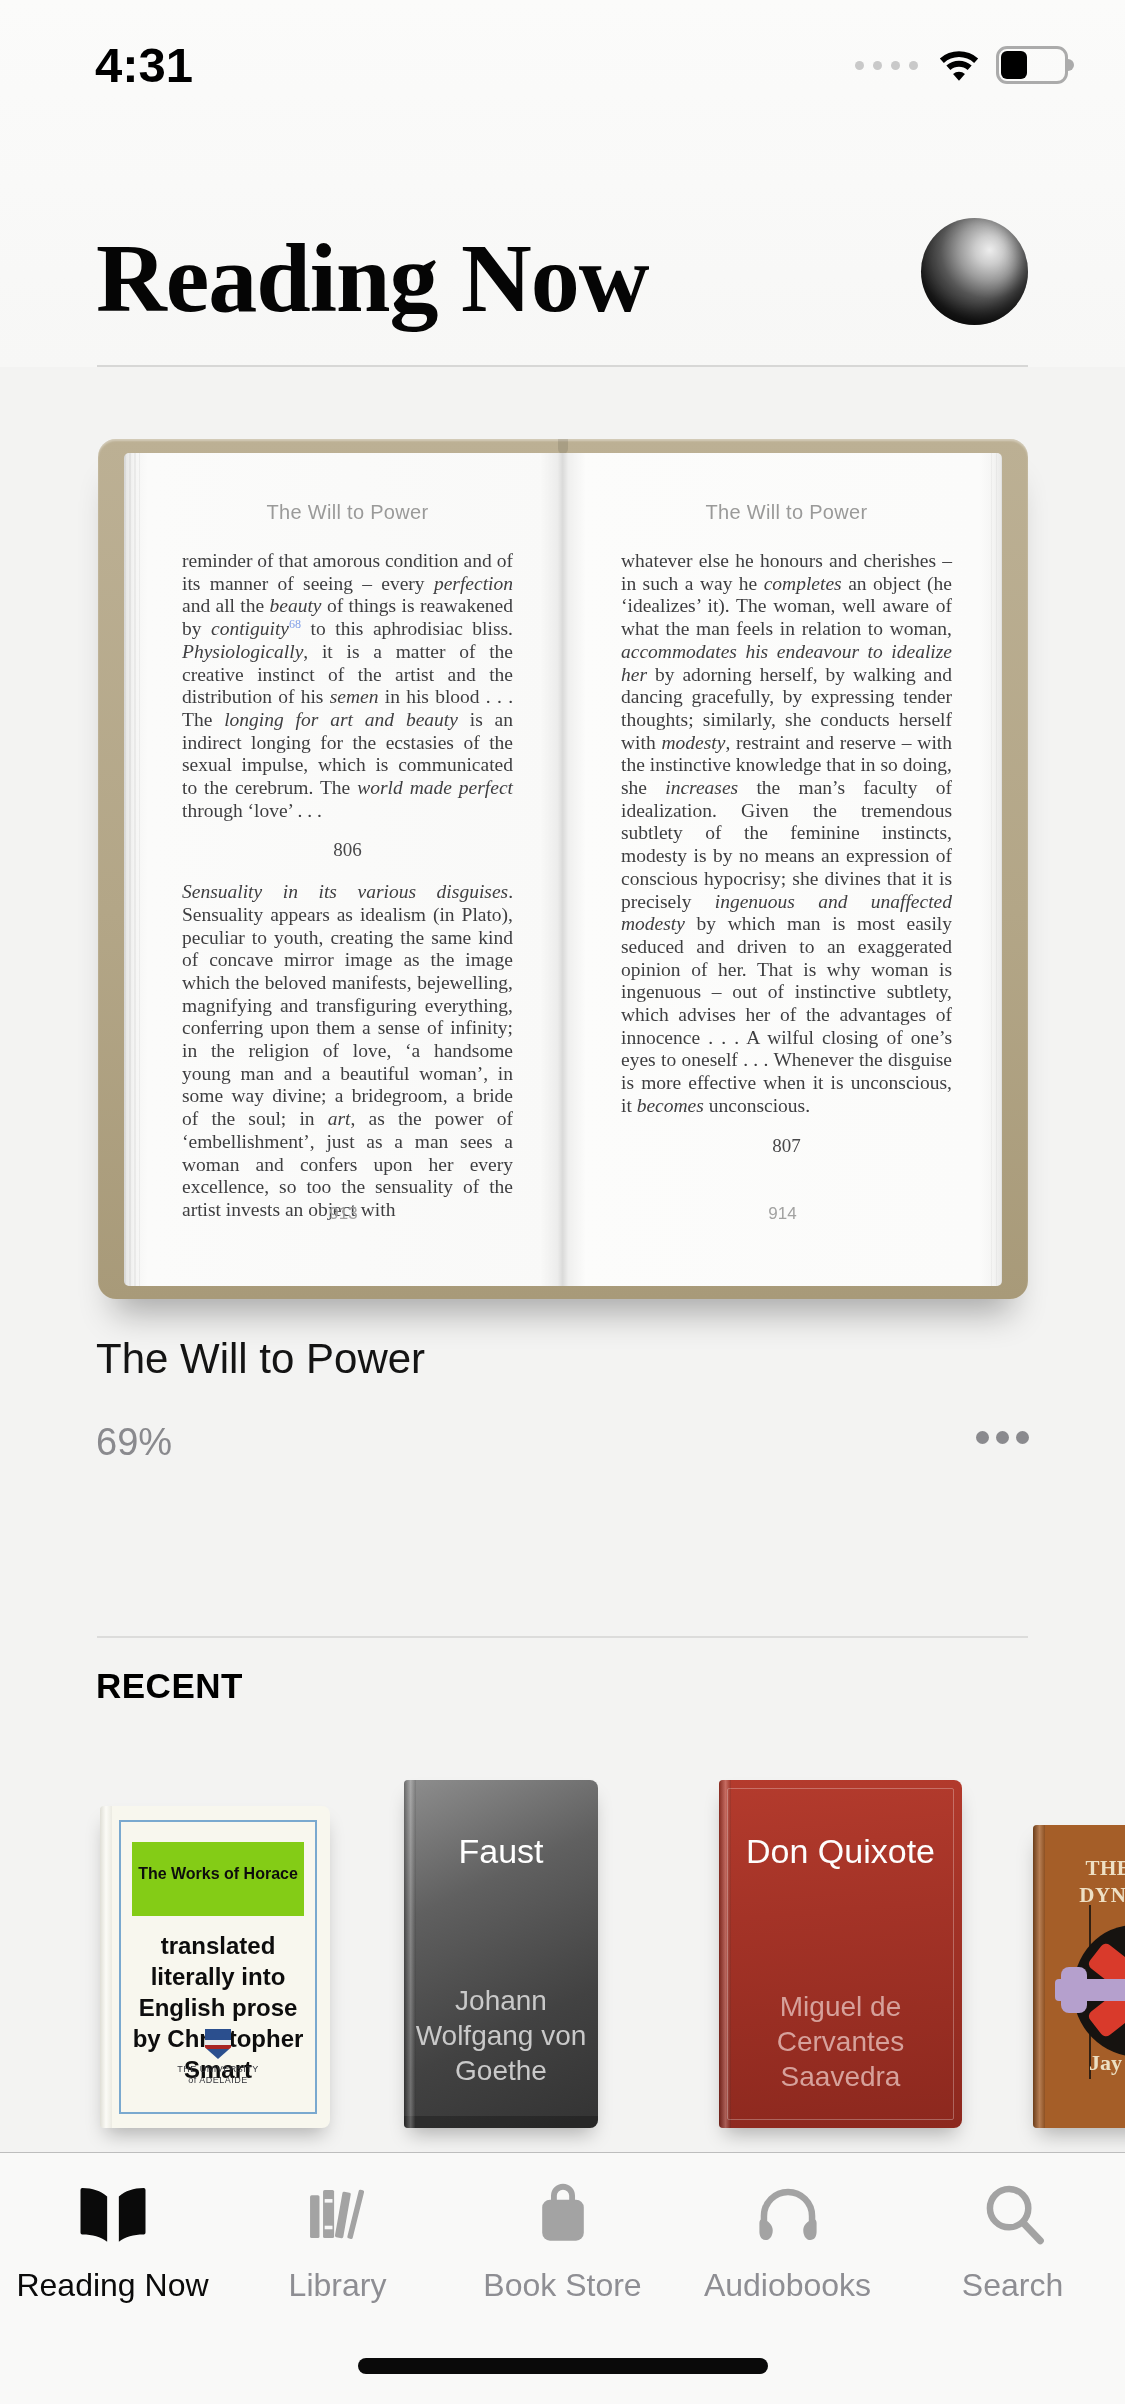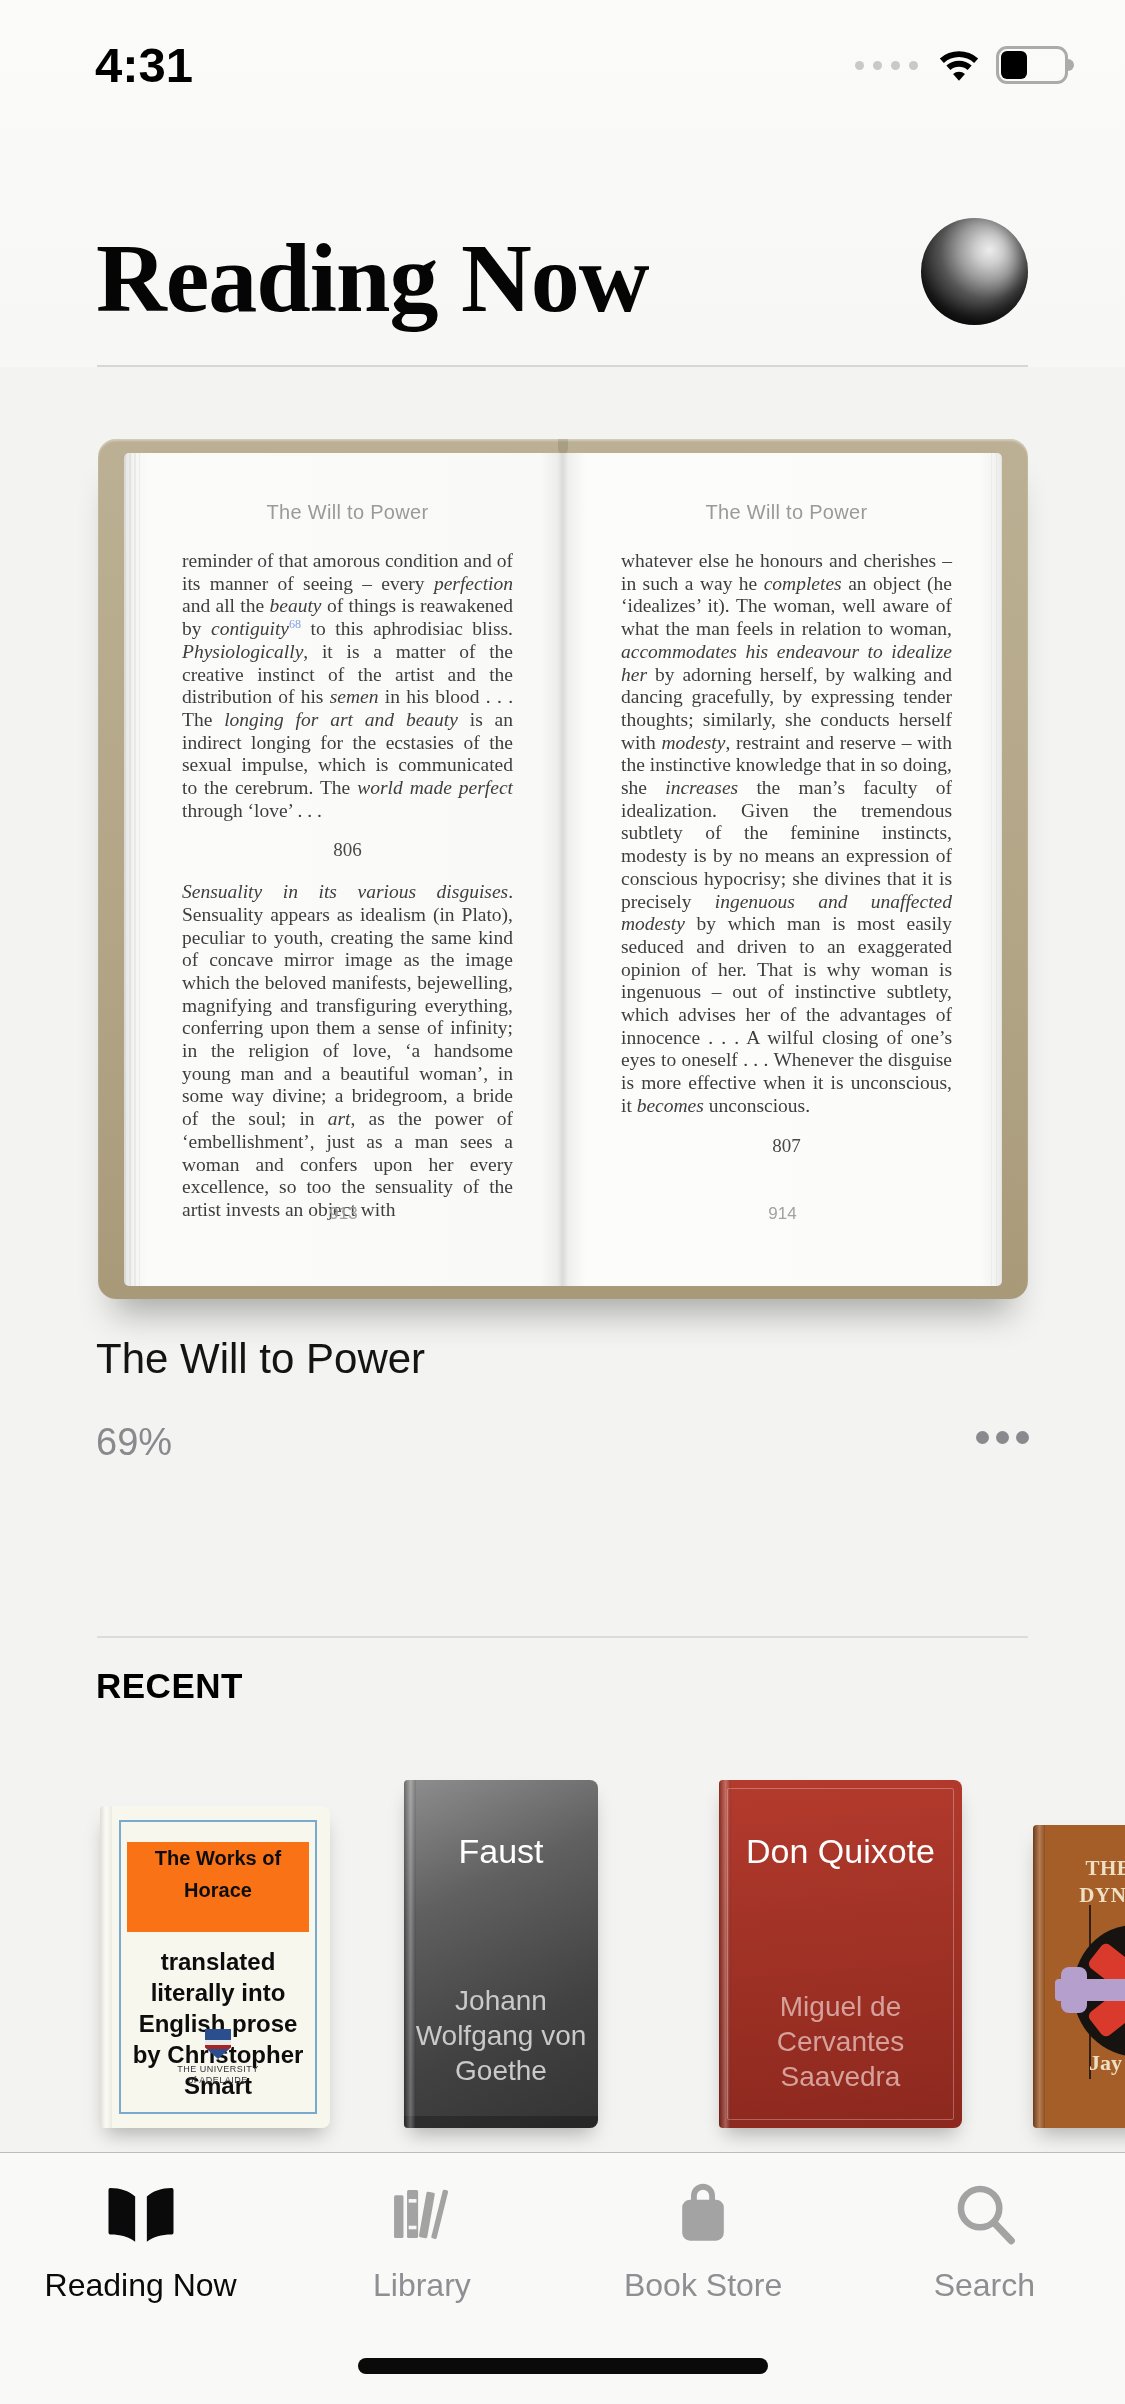--- a/index.html
+++ b/index.html
@@ -76,21 +76,21 @@
 
   .shelf { position:absolute; left:0; top:1780px; width:1125px; height:348px; }
   .book-cover { position:absolute; bottom:0; border-radius:4px 8px 8px 4px; overflow:hidden;
     box-shadow:0 12px 20px -6px rgba(0,0,0,.28); }
   .book-cover::before { content:""; position:absolute; left:0; top:0; bottom:0; width:12px; z-index:5;
     background:linear-gradient(to right, rgba(0,0,0,.25), rgba(255,255,255,.25) 55%, rgba(0,0,0,.12) 100%); }
 
   .bk-horace { left:100px; width:230px; height:322px; background:#f8f7ee; }
   .bk-horace::before { background:linear-gradient(to right, rgba(0,0,0,.10), rgba(255,255,255,.5) 50%, rgba(0,0,0,.05)); }
   .horace-frame { position:absolute; inset:14px 13px 14px 19px; border:2px solid #7aa9cf; padding:20px 6px; text-align:center; }
-  .horace-title { font-size:20px; line-height:32px; font-weight:700; color:#0d0d0d; background:#f97316; display:inline-block; padding:0 6px 26px; }
+  .horace-title { font-size:16px; line-height:32px; font-weight:700; color:#0d0d0d; background:#84cc16; display:inline-block; padding:16px 6px 26px; }
   .horace-sub { font-size:24px; line-height:31px; font-weight:700; color:#0d0d0d; margin-top:14px; }
   .crest { position:absolute; bottom:26px; left:0; width:100%; text-align:center; }
   .crest-shield { width:26px; height:30px; margin:0 auto;
     background:linear-gradient(#2b4f8e 0 36%, #e9e9e9 36% 52%, #a82424 52% 68%, #2b4f8e 68% 100%);
     clip-path:polygon(0 0, 100% 0, 100% 62%, 50% 100%, 0 62%); }
   .crest-cap { font-size:9px; line-height:11px; color:#33343a; letter-spacing:.5px; margin-top:5px; }
 
   .bk-faust { left:404px; width:194px; height:348px;
     background:linear-gradient(155deg, #8e8e8e 0%, #606060 32%, #424242 68%, #333 100%); }
   .bk-faust::after { content:""; position:absolute; left:0; right:0; bottom:0; height:12px; background:rgba(0,0,0,.25); }
@@ -265,20 +265,28 @@
   </div>
   <div class="tab">
     <svg class="tab-icon" viewBox="0 0 24 24">
       <path d="M9.2 9V6.4a2.8 2.8 0 0 1 5.6 0V9" fill="none" stroke="currentColor" stroke-width="1.8"></path>
       <rect fill="currentColor" x="5.6" y="7.6" width="12.8" height="12.6" rx="2.4"></rect>
     </svg>
     <div class="tab-label">Book Store</div>
   </div>
   <div class="tab">
     <svg class="tab-icon" viewBox="0 0 24 24">
+      <path d="M4.6 16.2v-3.6a7.4 7.4 0 0 1 14.8 0v3.6" fill="none" stroke="currentColor" stroke-width="2"></path>
+      <path fill="currentColor" d="M4.2 13.6c1.9.4 3.2 2 3.1 3.6-.1 1.6-.9 2.8-2.2 2.8-1.2 0-1.9-1-1.9-2.6v-2.6c0-.8.4-1.3 1-1.2z"></path>
+      <path fill="currentColor" d="M19.8 13.6c-1.9.4-3.2 2-3.1 3.6.1 1.6.9 2.8 2.2 2.8 1.2 0 1.9-1 1.9-2.6v-2.6c0-.8-.4-1.3-1-1.2z"></path>
+    </svg>
+    <div class="tab-label">Audiobooks</div>
+  </div>
+  <div class="tab">
+    <svg class="tab-icon" viewBox="0 0 24 24">
       <circle cx="10.8" cy="10.2" r="5.9" fill="none" stroke="currentColor" stroke-width="2"></circle>
       <line x1="15.2" y1="14.8" x2="20.4" y2="20.2" stroke="currentColor" stroke-width="2.2" stroke-linecap="round"></line>
     </svg>
     <div class="tab-label">Search</div>
   </div>
 </div>
 
 <div class="home-indicator"></div>
 
 </body></html>

